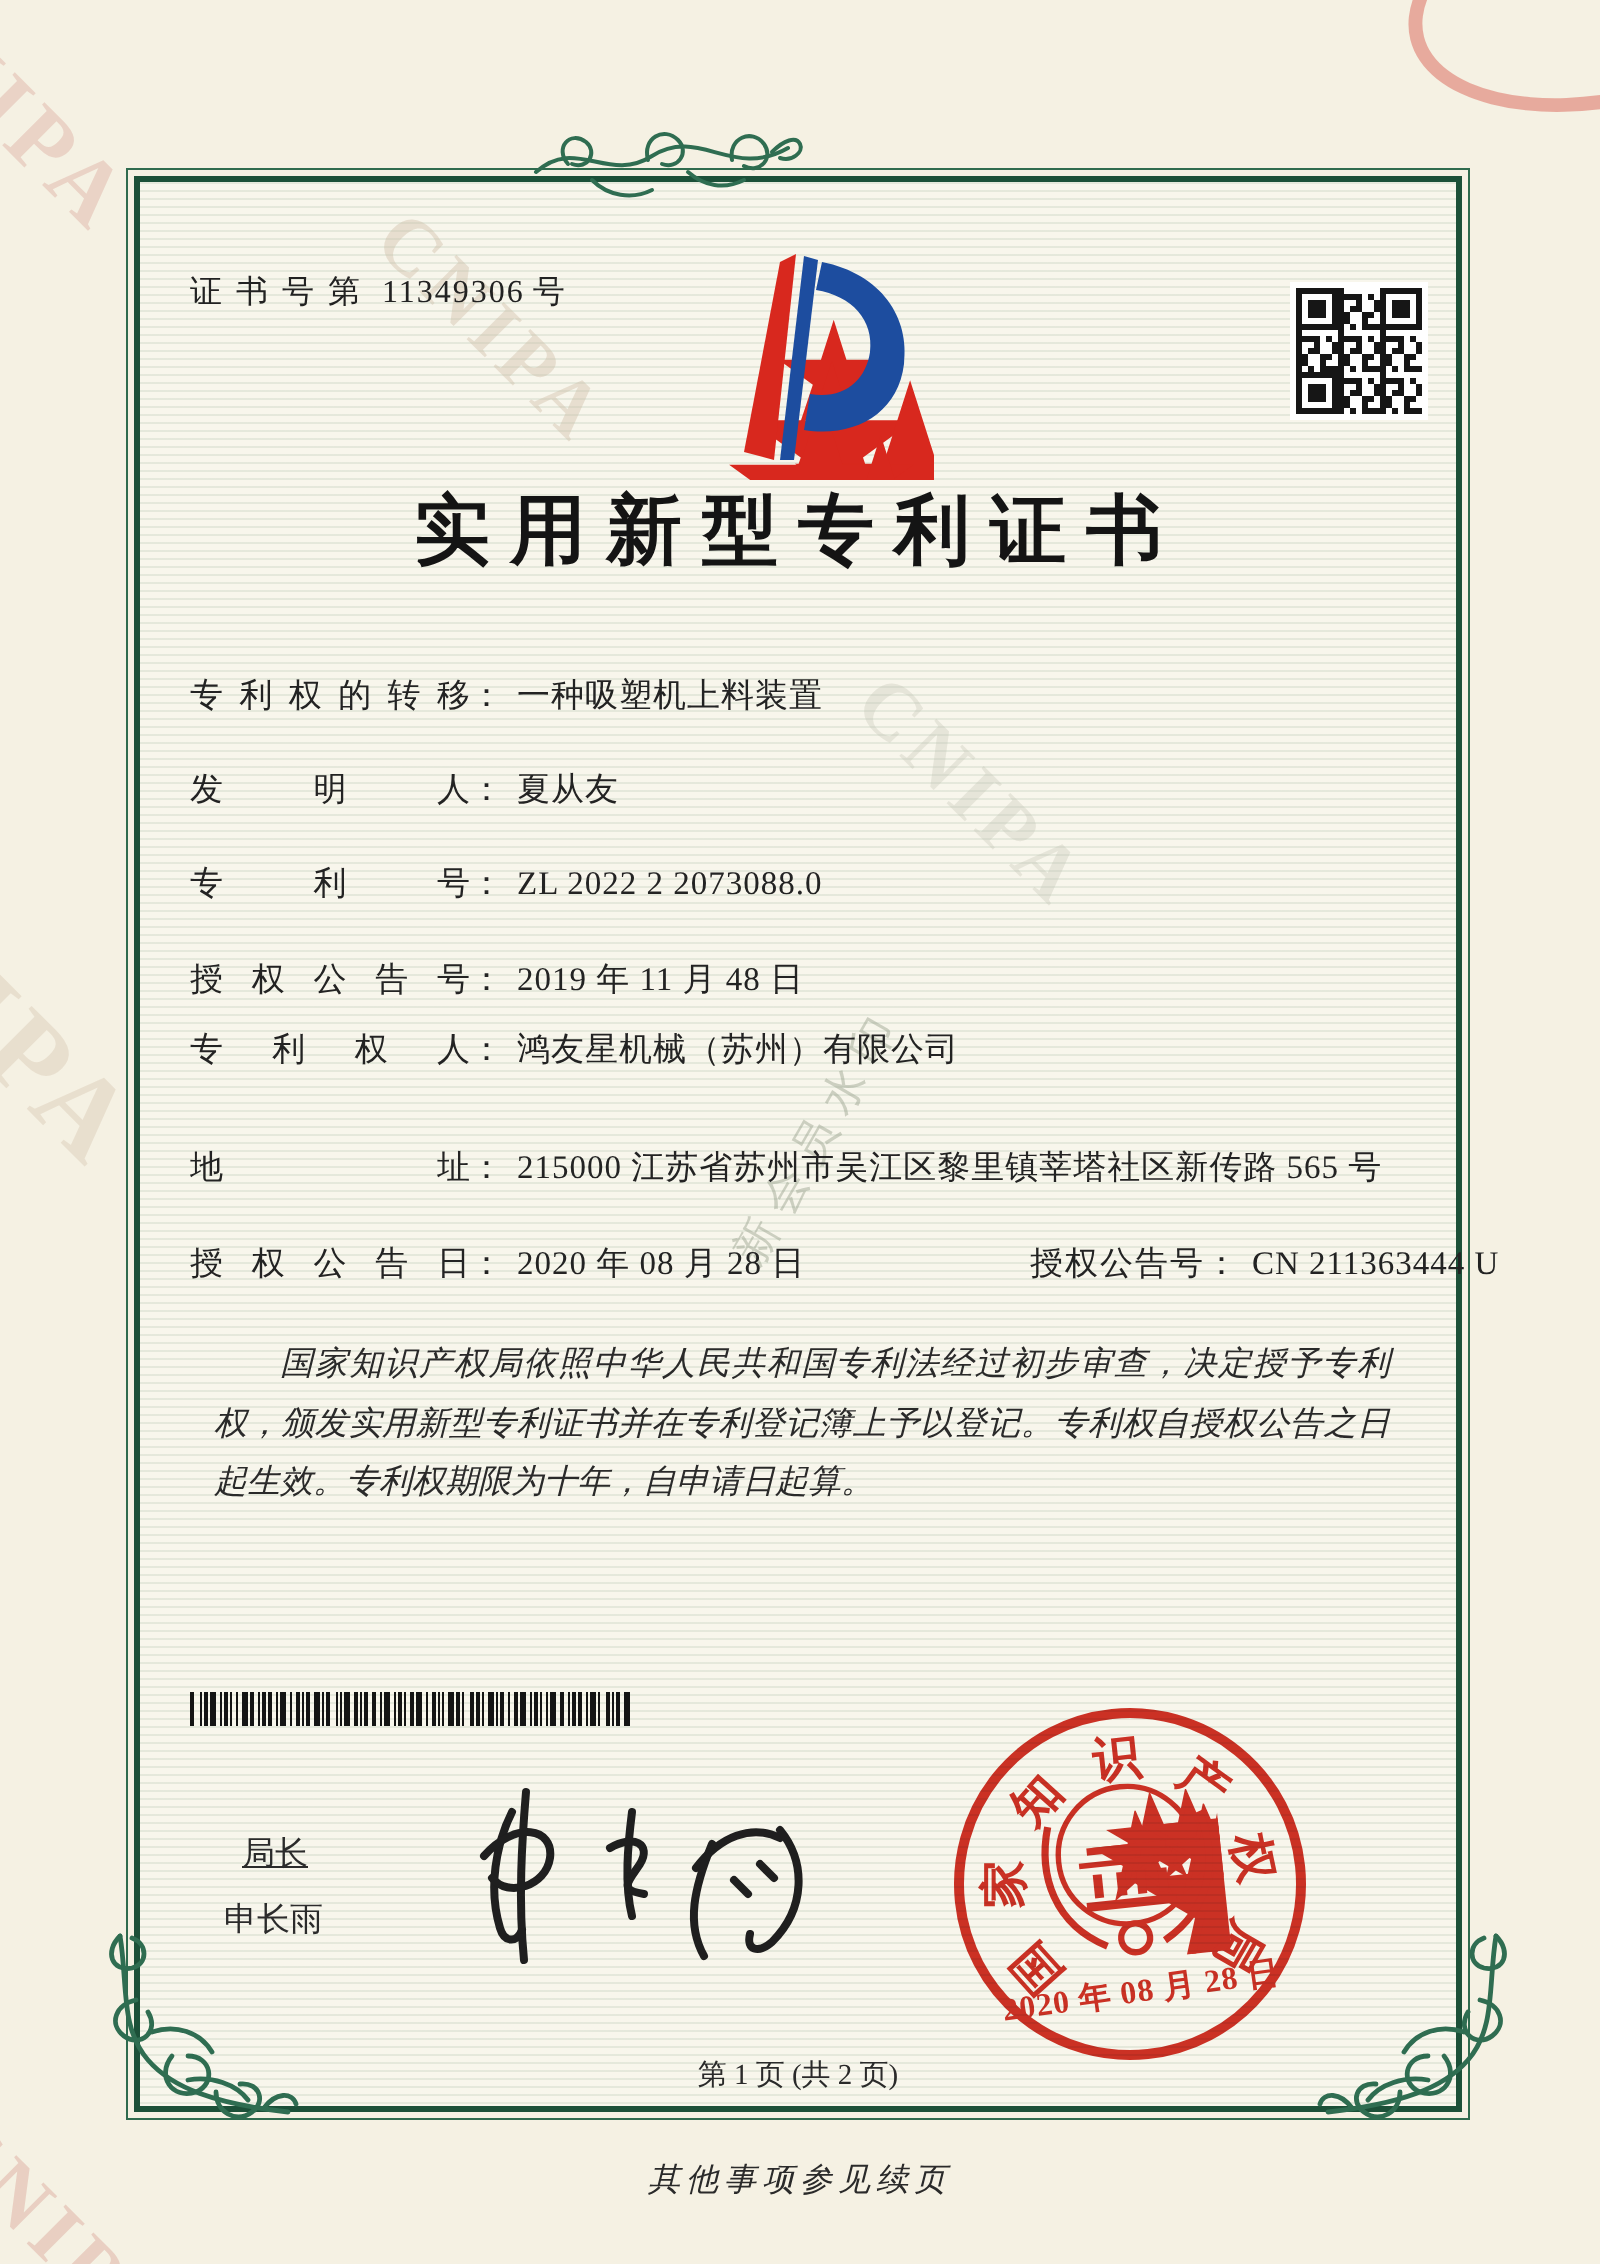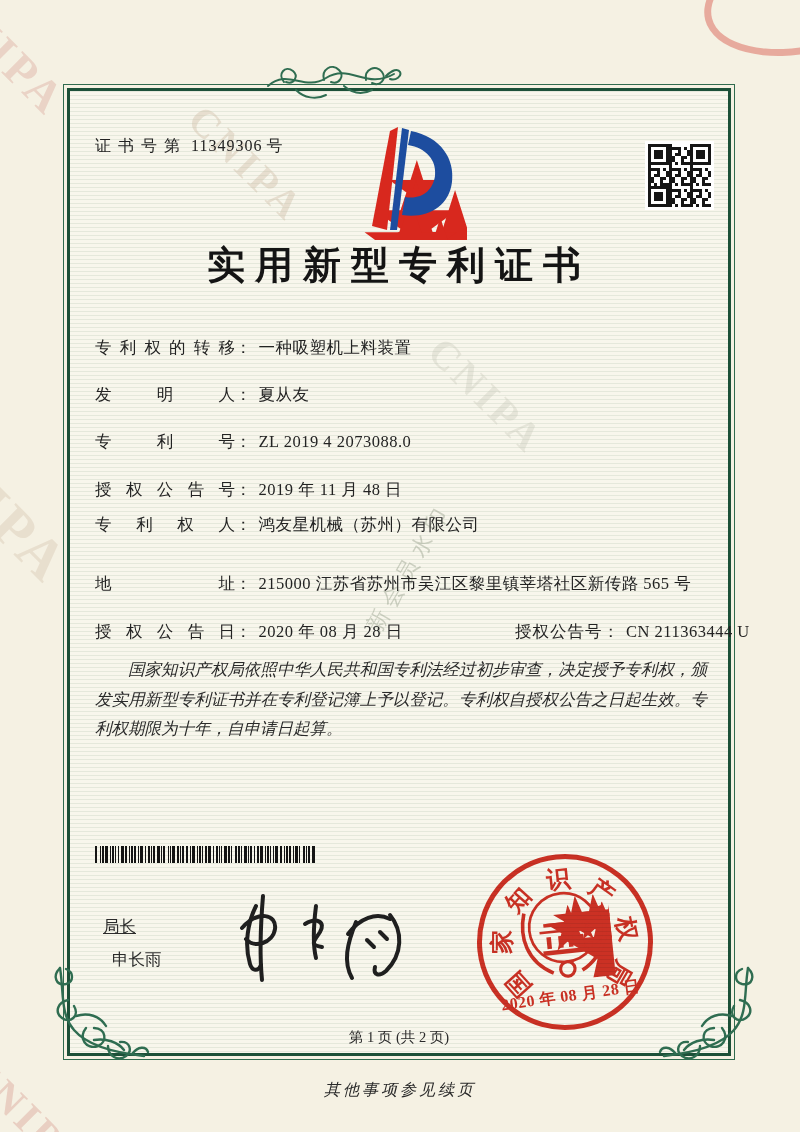--- a/index.html
+++ b/index.html
@@ -50,25 +50,25 @@
   .row .lbl{display:inline-block;width:140px;text-align:justify;text-align-last:justify;
       vertical-align:top;}
   .row .colon{display:inline-block;}
   .row .val{display:inline-block;margin-left:7px;letter-spacing:0.5px;}
   .pair2{position:absolute;left:420px;top:0;}
   .pair2 .lbl2{letter-spacing:1px;}
   
   .body-text{position:absolute;left:95px;top:655px;width:612px;z-index:4;
       font-style:italic;font-size:16.5px;line-height:29.5px;color:#2a2a2a;
       text-align:justify;}
-  .body-text p{margin:0;text-indent:2em;}
+  .body-text p{margin:12px;text-indent:2em;}
   
   .barcode{position:absolute;left:95px;top:846px;width:222px;height:17px;z-index:4;}
   .barcode i{position:absolute;top:0;height:100%;background:#141414;}
-  .sig-title{position:absolute;left:103px;top:916px;font-size:16.5px;z-index:4;text-decoration:underline;}
+  .sig-title{position:absolute;left:121px;top:916px;font-size:16.5px;z-index:4;text-decoration:underline;}
   .sig-name{position:absolute;left:112px;top:949px;font-size:16.5px;z-index:4;}
   .sig-hand{position:absolute;left:228px;top:890px;z-index:4;}
   
   .seal{position:absolute;left:477px;top:854px;width:176px;height:176px;z-index:5;
       transform:rotate(-6deg);mix-blend-mode:multiply;opacity:0.95;}
   .seal-ring{position:absolute;inset:0;border:5px solid #cf271b;border-radius:50%;}
   .seal-char{position:absolute;left:50%;top:50%;font-size:24px;font-weight:bold;
       color:#cf271b;font-family:"Liberation Serif",serif;}
   .sc0{transform:translate(-50%,-50%) rotate(-126deg) translateY(-63px);}
   .sc1{transform:translate(-50%,-50%) rotate(-84deg)  translateY(-63px);}
@@ -413,21 +413,21 @@
 
 <div class="title">实用新型专利证书</div>
 
 <div class="row" style="top:337px">
   <span class="lbl">专利权的转移</span><span class="colon">：</span><span class="val">一种吸塑机上料装置</span>
 </div>
 <div class="row" style="top:384px">
   <span class="lbl">发明人</span><span class="colon">：</span><span class="val">夏从友</span>
 </div>
 <div class="row" style="top:431px">
-  <span class="lbl">专利号</span><span class="colon">：</span><span class="val">ZL 2019 4 2073088.0</span>
+  <span class="lbl">专利号</span><span class="colon">：</span><span class="val">ZL 2022 2 2073088.0</span>
 </div>
 <div class="row" style="top:479px">
   <span class="lbl">授权公告号</span><span class="colon">：</span><span class="val">2019 年 11 月 48 日</span>
 </div>
 <div class="row" style="top:514px">
   <span class="lbl">专利权人</span><span class="colon">：</span><span class="val">鸿友星机械（苏州）有限公司</span>
 </div>
 <div class="row" style="top:573px">
   <span class="lbl">地址</span><span class="colon">：</span><span class="val">215000 江苏省苏州市吴江区黎里镇莘塔社区新传路 565 号</span>
 </div>

